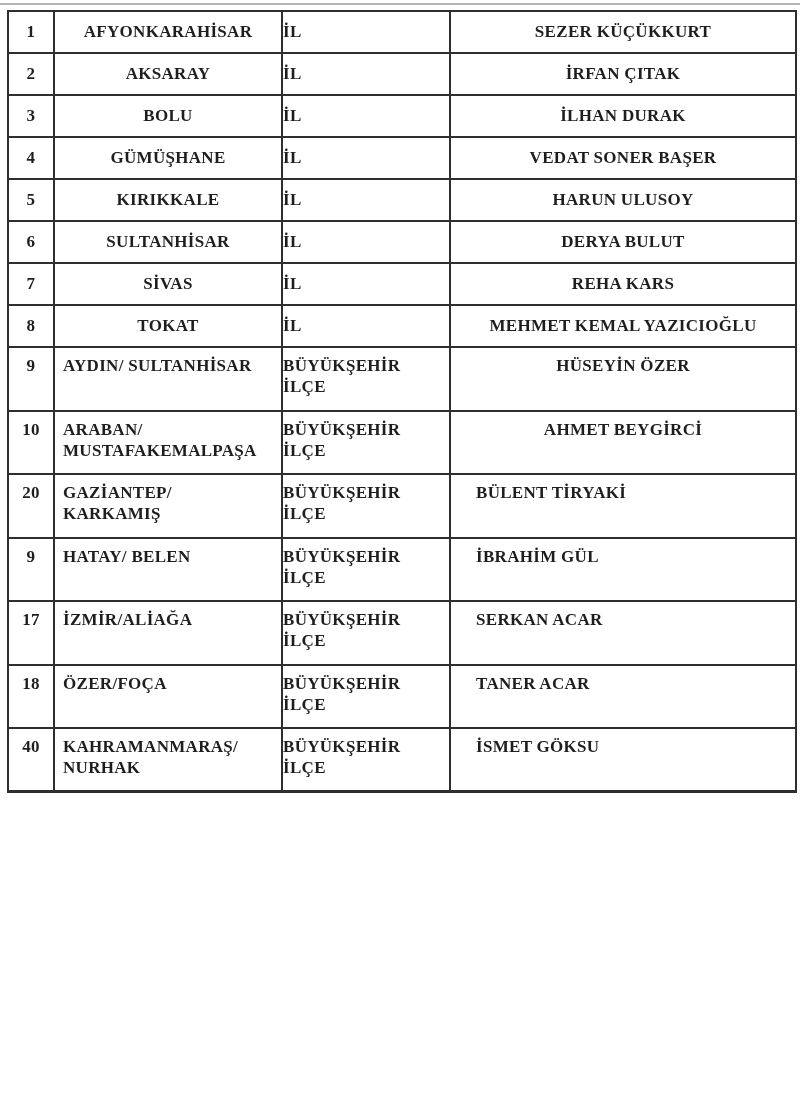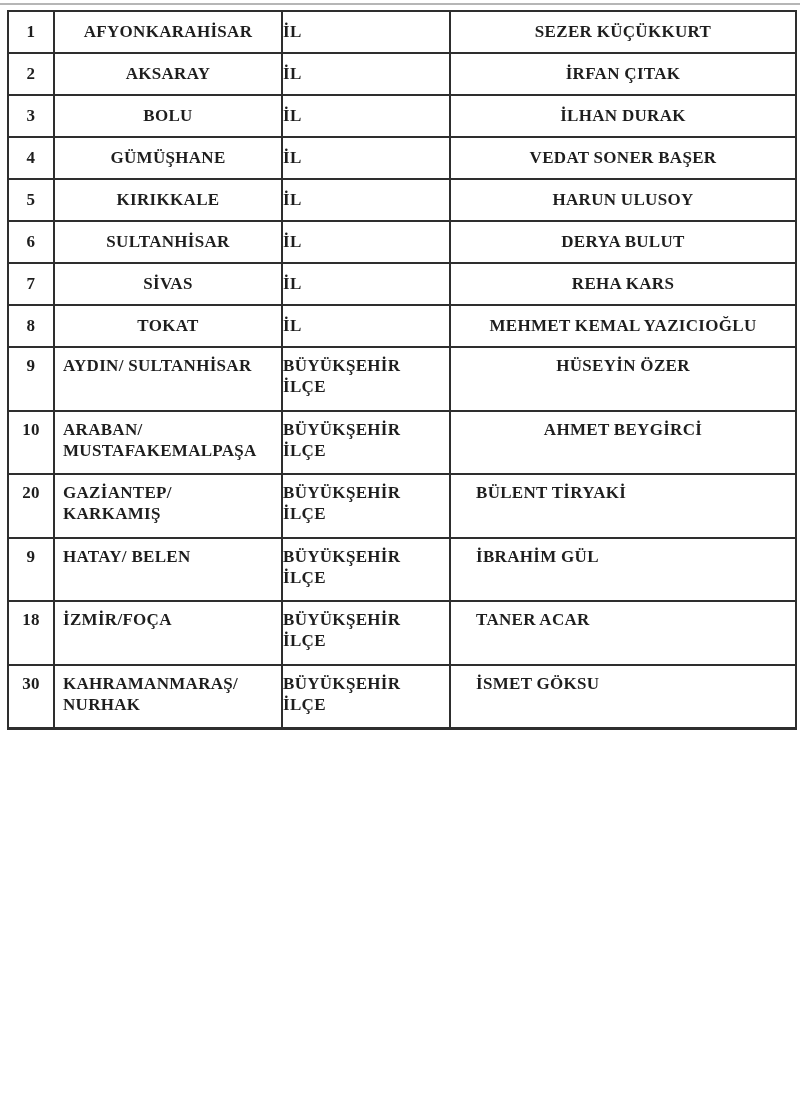--- a/index.html
+++ b/index.html
@@ -207,33 +207,45 @@
         <span class="line">HATAY/ BELEN</span>
 
       </td>
       <td class="cell-type">
         <span class="line">BÜYÜKŞEHİR</span>
         <span class="line">İLÇE</span>
       </td>
       <td class="cell-name align-left">İBRAHİM GÜL</td>
     </tr>
         <tr class="row-tall">
+      <td class="cell-no">17</td>
+      <td class="cell-loc align-left">
+        <span class="line">İZMİR/ALİAĞA</span>
+
+      </td>
+      <td class="cell-type">
+        <span class="line">BÜYÜKŞEHİR</span>
+        <span class="line">İLÇE</span>
+      </td>
+      <td class="cell-name align-left">SERKAN ACAR</td>
+    </tr>
+        <tr class="row-tall">
       <td class="cell-no">18</td>
       <td class="cell-loc align-left">
-        <span class="line">İZMİR/FOÇA</span>
+        <span class="line">ÖZER/FOÇA</span>
 
       </td>
       <td class="cell-type">
         <span class="line">BÜYÜKŞEHİR</span>
         <span class="line">İLÇE</span>
       </td>
       <td class="cell-name align-left">TANER ACAR</td>
     </tr>
         <tr class="row-tall">
-      <td class="cell-no">30</td>
+      <td class="cell-no">40</td>
       <td class="cell-loc align-left">
         <span class="line">KAHRAMANMARAŞ/</span>
         <span class="line">NURHAK</span>
       </td>
       <td class="cell-type">
         <span class="line">BÜYÜKŞEHİR</span>
         <span class="line">İLÇE</span>
       </td>
       <td class="cell-name align-left">İSMET GÖKSU</td>
     </tr>

